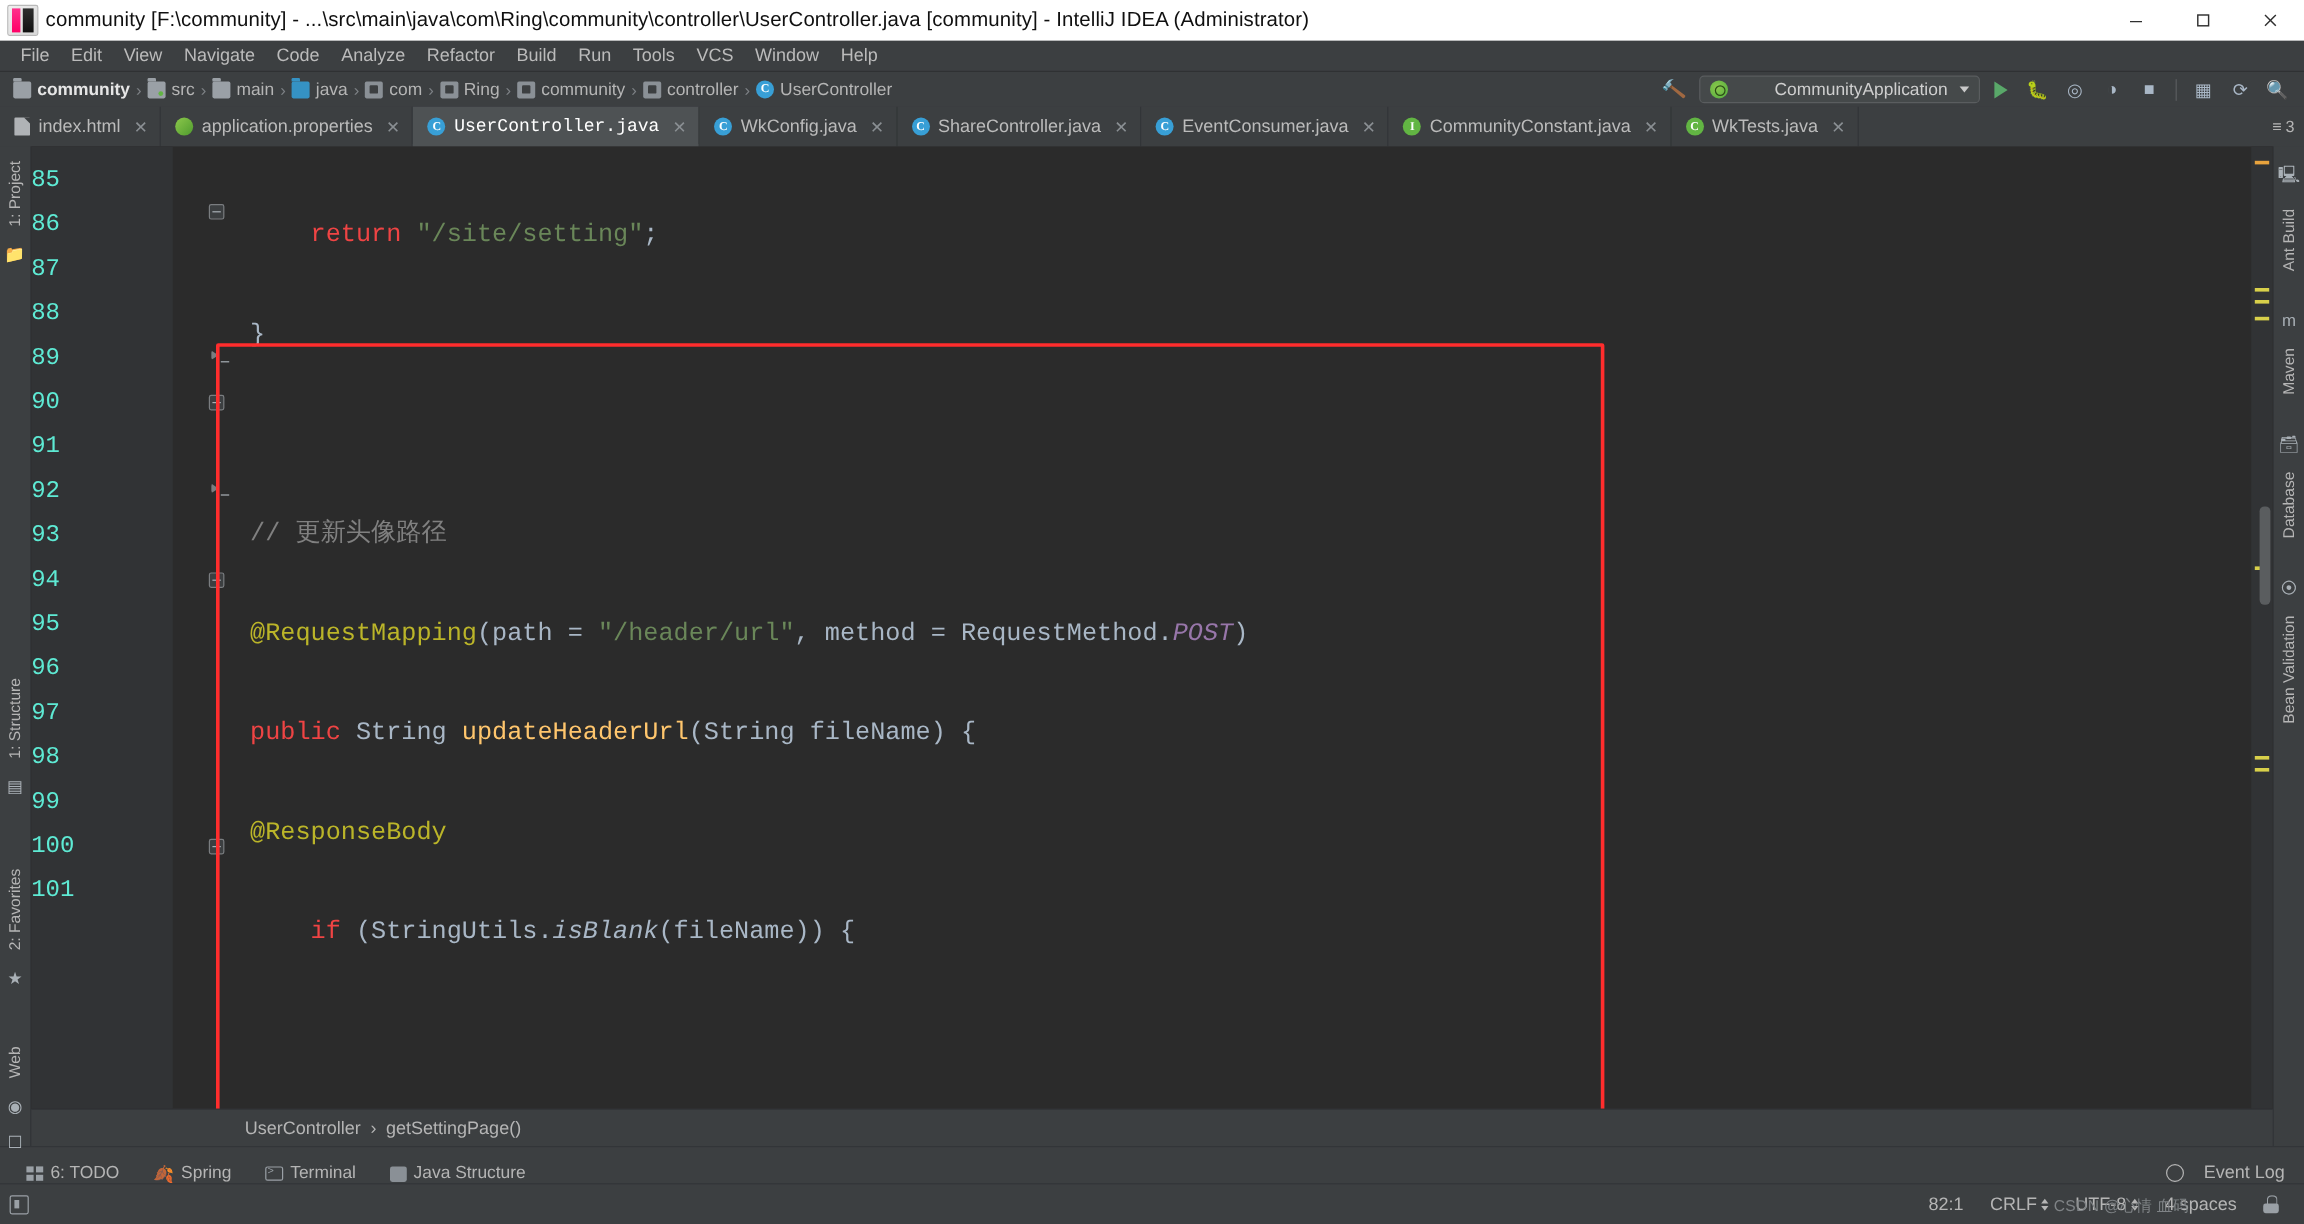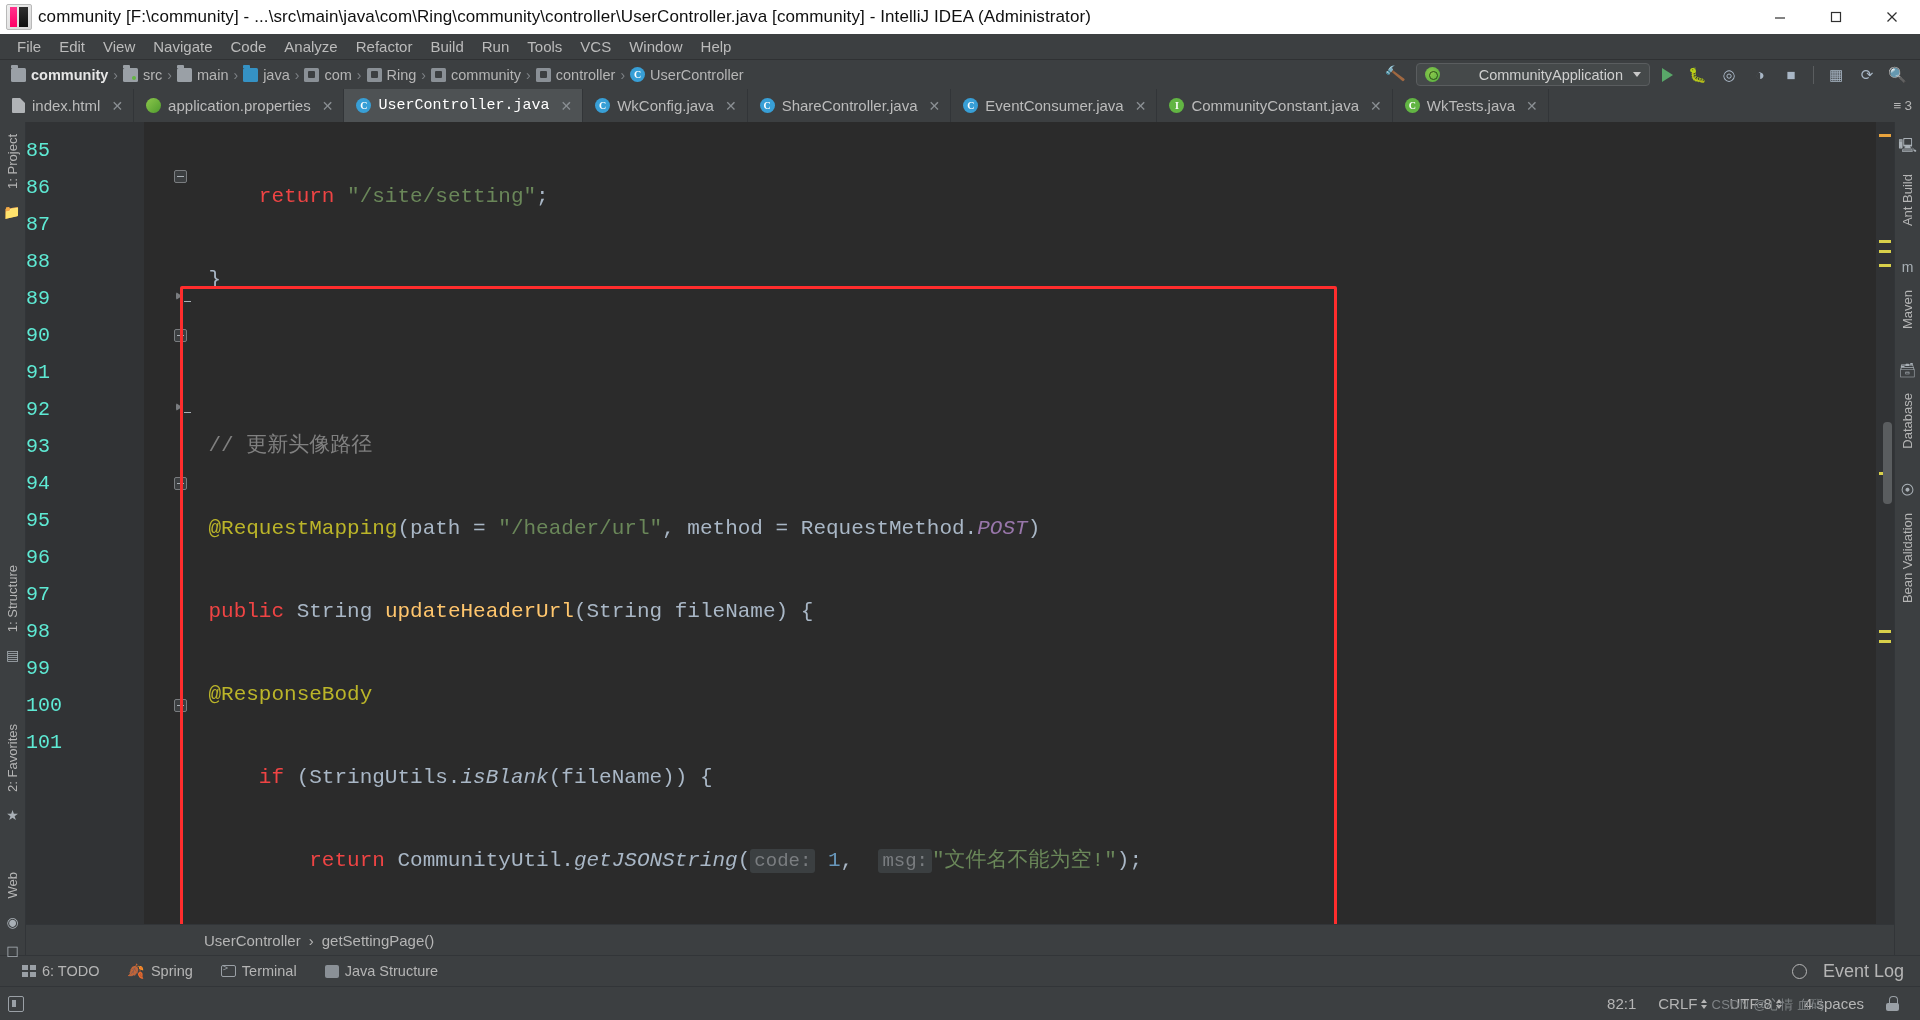--- a/index.html
+++ b/index.html
@@ -193,21 +193,21 @@
   
   .editor-crumb {
     height:31px; flex:0 0 31px; background:#3c3f41; display:flex;align-items:center;
     padding-left:178px; gap:8px; border-top:1px solid #323538;
   }
   .editor-crumb span { font-size:15px; color:#b5b5b5;}
   .ec-sep { color:#7d8185; }
 
   
   .bottombar {
-    height:31px; flex:0 0 31px; background:#3c3f41; display:flex;align-items:center;
+    height:31px; flex:0 0 31px; background:#3c3f41; display:flex;align-items:flex-end;
     padding-left:8px; gap:0; border-top:1px solid #323538;
   }
   .bb-item { display:flex;align-items:center;gap:6px;padding:0 14px;font-size:14.5px;color:#b5b5b5;white-space:nowrap;}
   .bb-right { margin-left:auto; display:flex;align-items:center;gap:7px;padding-right:12px;}
   .ic-grid{width:14px;height:12px;display:grid;grid-template-columns:1fr 1fr;grid-template-rows:1fr 1fr;gap:2px;}
   .ic-grid i{background:#9aa0a6;display:block;}
   .ic-leaf{color:#6aa84f;font-size:14px;}
   .ic-term{width:15px;height:12px;border:1.5px solid #9aa0a6;border-radius:2px;position:relative;}
   .ic-term::after{content:">";position:absolute;left:1px;top:-3px;font-size:9px;color:#9aa0a6;}
   .ic-java{width:14px;height:13px;background:#8a9096;border-radius:2px;}
@@ -217,21 +217,21 @@
     height:34px; flex:0 0 34px; background:#3c3f41; display:flex;align-items:center;
     padding:0 10px 0 8px; gap:0; border-top:1px solid #323538;
   }
   .sb-left { display:flex; align-items:center; gap:10px; }
   .sb-right { margin-left:auto; display:flex;align-items:center;gap:0; }
   .sb-cell { font-size:15px; color:#b5b5b5; padding:0 11px; white-space:nowrap; display:flex;align-items:center;gap:4px;}
   .sb-arrows { display:inline-flex;flex-direction:column;gap:2px; }
   .sb-arrows i{width:0;height:0;border-left:3.5px solid transparent;border-right:3.5px solid transparent;}
   .sb-arrows i.up{border-bottom:4px solid #b5b5b5;}
   .sb-arrows i.dn{border-top:4px solid #b5b5b5;}
-  .evlog { display:flex;align-items:center;gap:16px;font-size:18px;color:#b5b5b5;padding-right:4px;}
+  .evlog { display:flex;align-items:center;gap:16px;font-size:15px;color:#b5b5b5;padding-right:4px;}
   .evlog-ic{width:15px;height:15px;border:1.5px solid #b5b5b5;border-radius:50%;}
   .sb-lock{width:13px;height:15px;position:relative;}
   .sb-lock::before{content:"";position:absolute;left:0;bottom:0;width:13px;height:8px;background:#9aa0a6;border-radius:2px;}
   .sb-lock::after{content:"";position:absolute;left:3px;top:0;width:7px;height:7px;border:1.5px solid #9aa0a6;border-bottom:none;border-radius:4px 4px 0 0;}
 
   .csdn {
     position:absolute; right:96px; bottom:6px; font-size:13px; color:#7f8386;
     letter-spacing:.3px; white-space:nowrap;
   }
   .sb-lefticon { width:16px;height:16px;border:1.5px solid #9aa0a6;border-radius:2px;position:relative;}
@@ -443,21 +443,20 @@
 
         <div class="code">
           <div class="line"><span>        </span><span class="t-kw">return</span><span> </span><span class="t-str">"/site/setting"</span><span>;</span></div>
           <div class="line"><span>    }</span></div>
           <div class="line"><span></span></div>
           <div class="line"><span>    </span><span class="t-cmt">// 更新头像路径</span></div>
           <div class="line"><span>    </span><span class="t-ann">@RequestMapping</span><span>(</span><span>path</span><span> = </span><span class="t-str">"/header/url"</span><span>, </span><span>method</span><span> = RequestMethod.</span><span class="t-fld t-italic">POST</span><span>)</span></div>
           <div class="line"><span>    </span><span class="t-kw">public</span><span> String </span><span class="t-mth">updateHeaderUrl</span><span>(String fileName) {</span></div>
           <div class="line"><span>    </span><span class="t-ann">@ResponseBody</span></div>
           <div class="line"><span>        </span><span class="t-kw">if</span><span> (StringUtils.</span><span class="t-stat">isBlank</span><span>(fileName)) {</span></div>
-          <div class="line"><span>            </span><span class="t-kw">return</span><span> CommunityUtil.</span><span class="t-stat">getJSONString</span><span>(</span><span class="hint">code:</span><span> </span><span class="t-num">1</span><span>,  </span><span class="hint">msg:</span><span class="t-str">"文件名不能为空!"</span><span>);</span></div>
           
           
           
           
           
           
           
           
 
           

